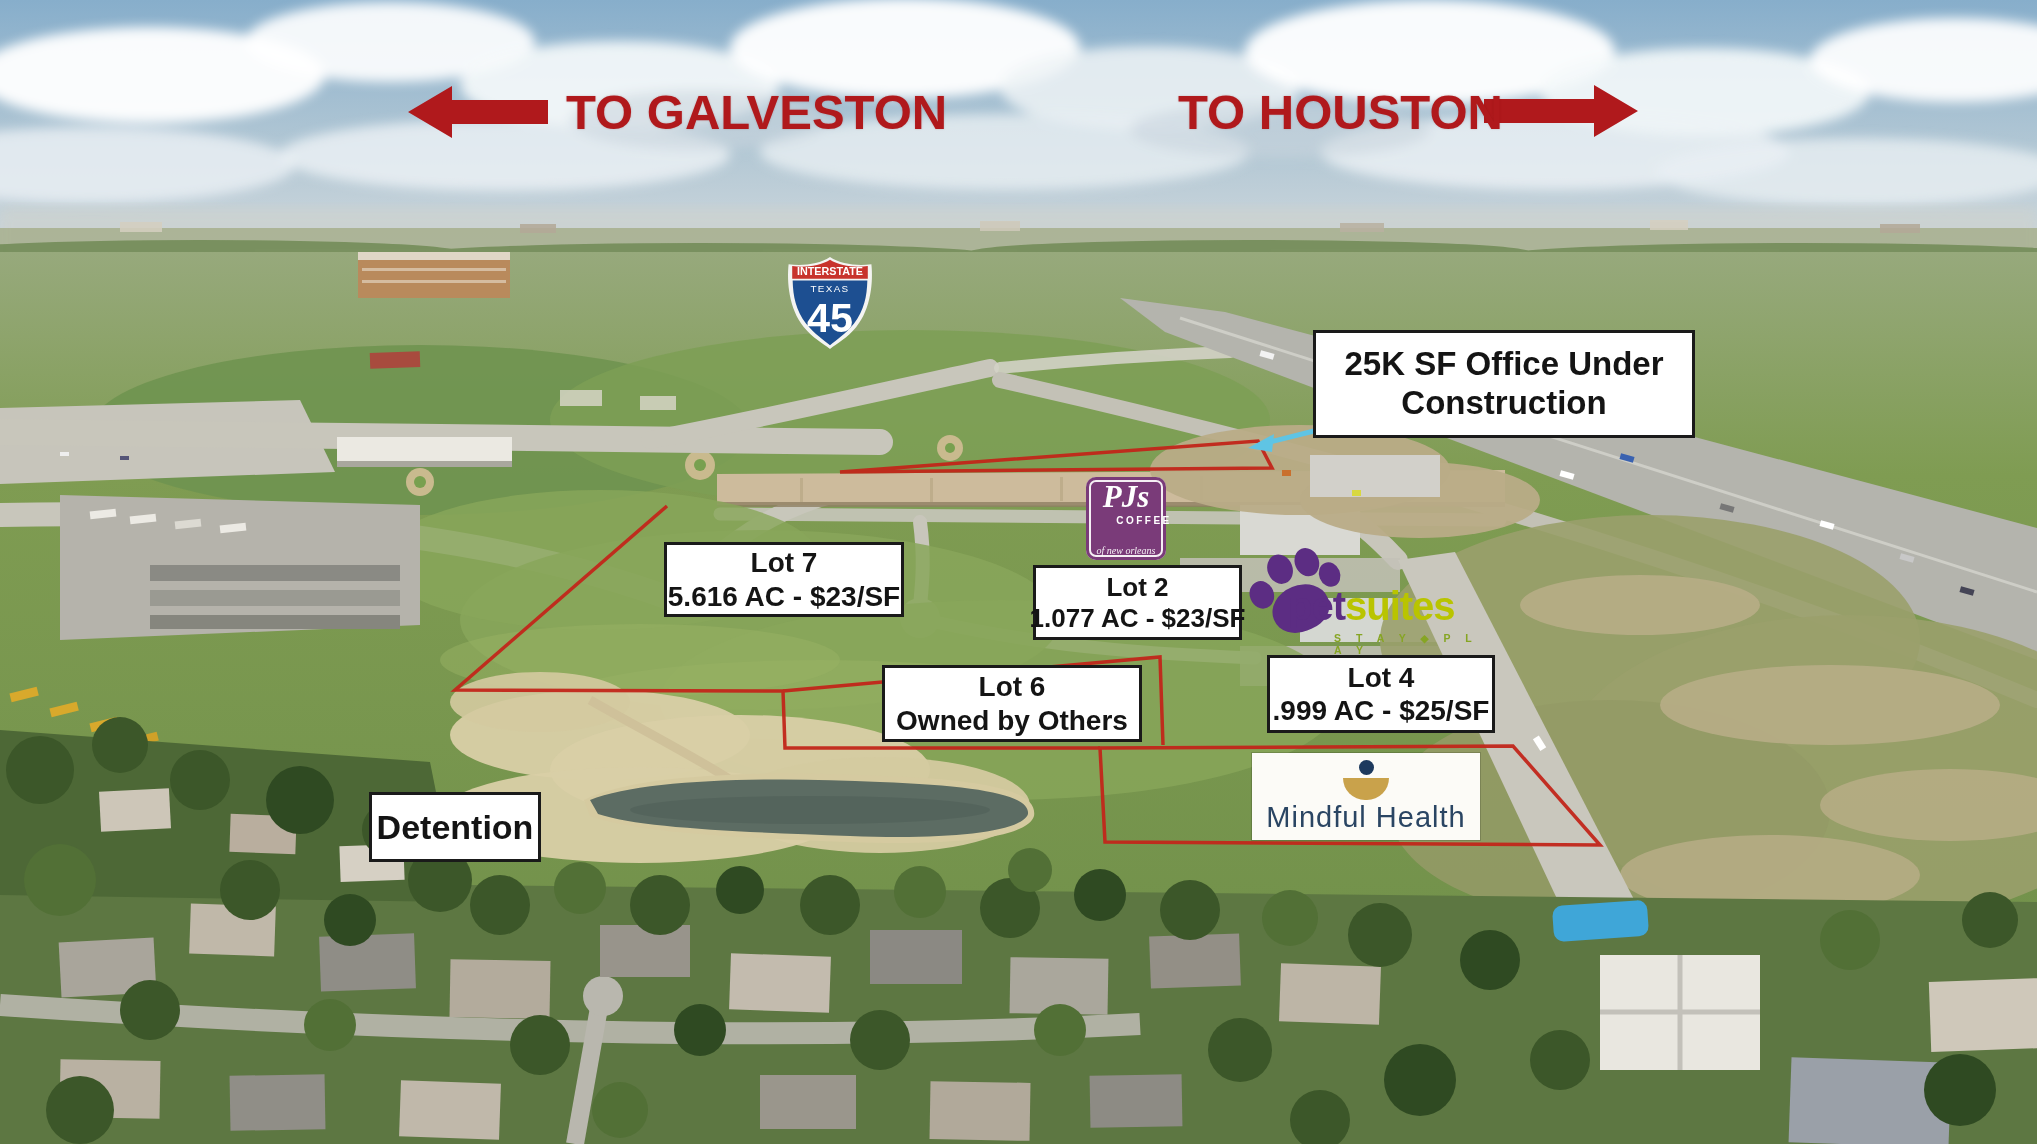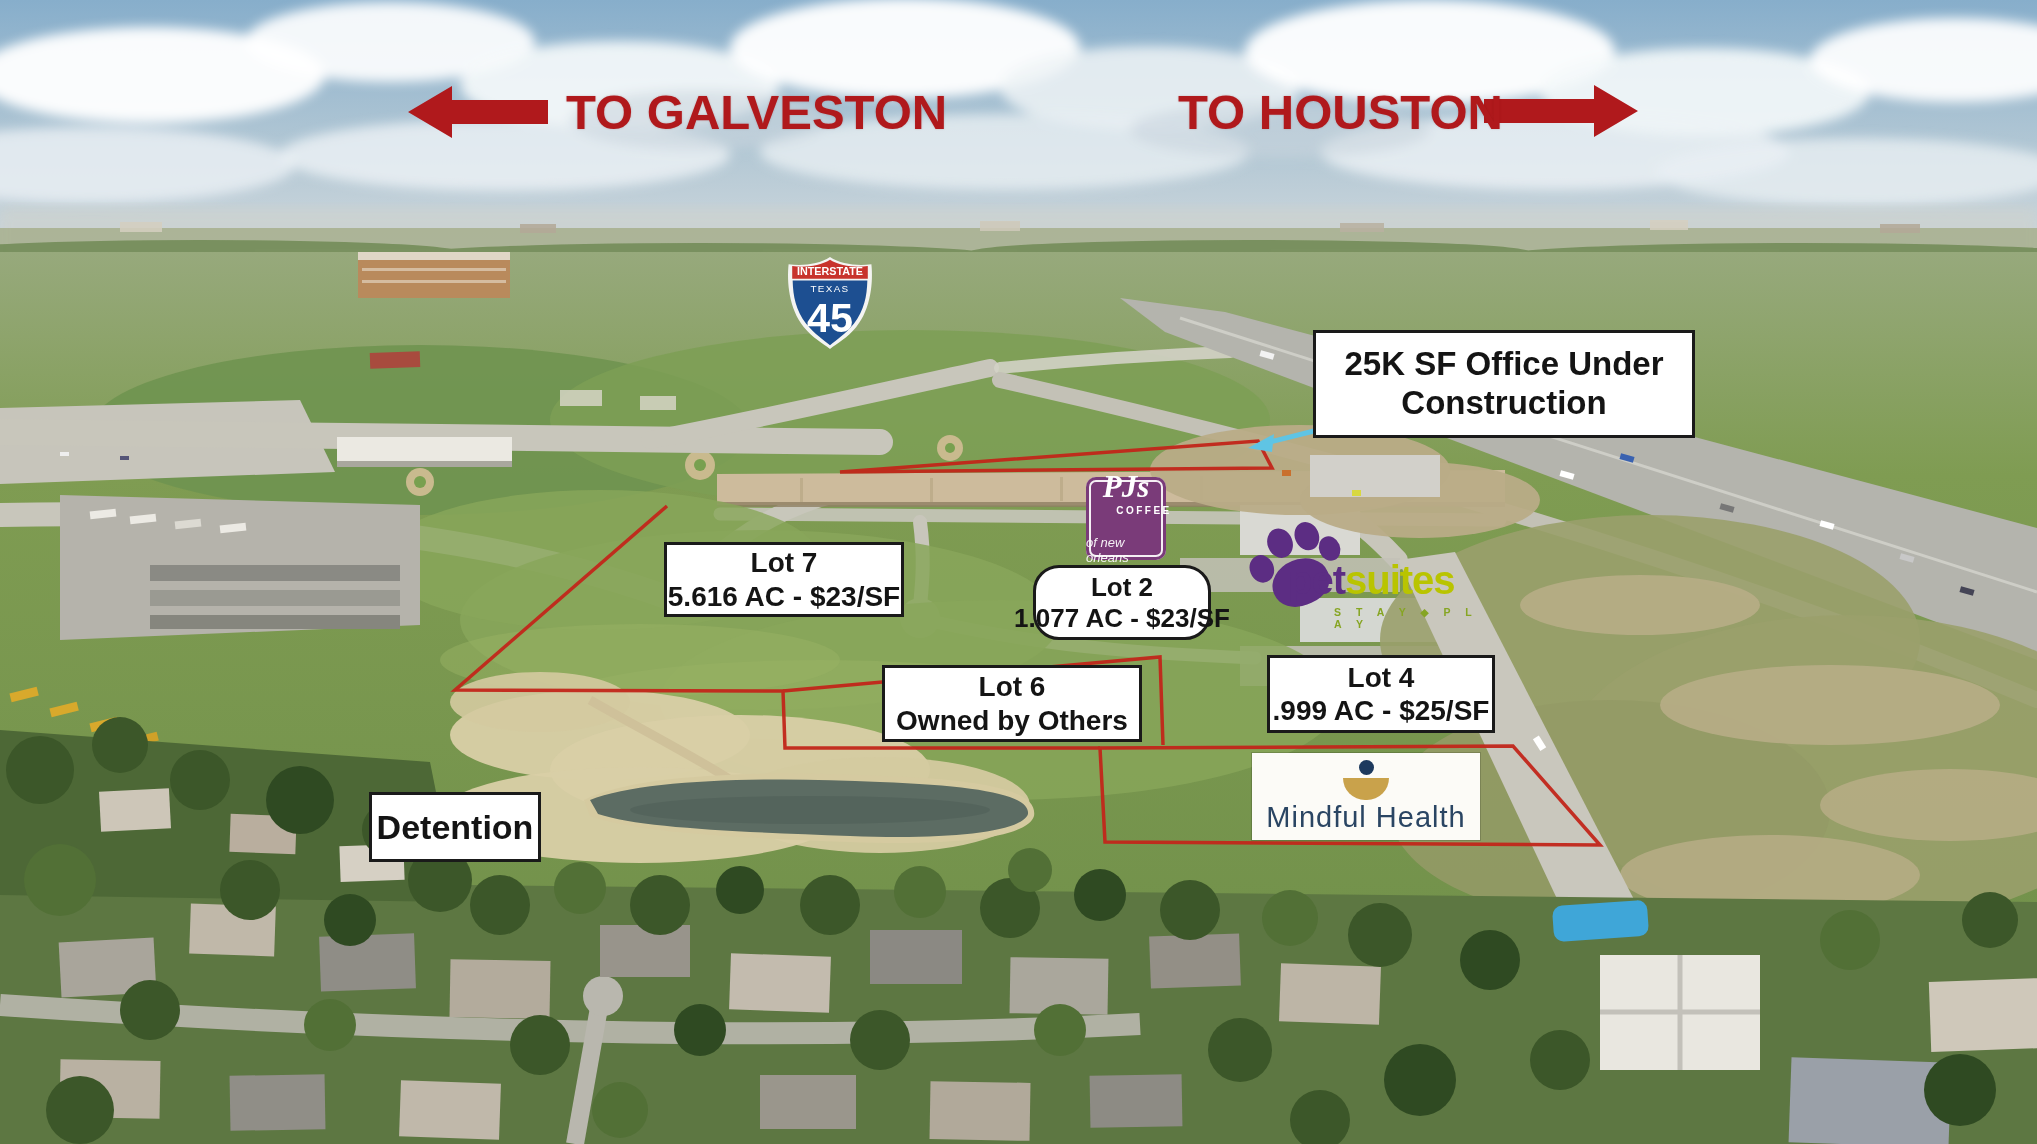--- a/index.html
+++ b/index.html
@@ -19,24 +19,24 @@
 
   
   #i45{position:absolute;left:785px;top:253px;width:90px;height:100px;}
 
   
   #pjs{position:absolute;left:1086px;top:477px;width:80px;height:83px;background:#7a3b79;
     border-radius:10px;box-shadow:inset 0 0 0 3px #7a3b79,inset 0 0 0 5px rgba(255,255,255,.92);
     display:flex;flex-direction:column;align-items:center;justify-content:center;color:#fff;}
   #pjs .pjs-name{font-family:"Liberation Serif",serif;font-style:italic;font-weight:700;font-size:31px;line-height:30px;text-align:right;}
   #pjs .pjs-coffee{font-size:10px;letter-spacing:2.5px;margin-top:3px;font-weight:700;margin-left:36px;}
-  #pjs .pjs-orleans{font-size:13px;font-style:italic;opacity:.92;margin-top:19px;}
+  #pjs .pjs-orleans{font-size:10px;font-style:italic;opacity:.92;margin-top:19px;font-family:Liberation Serif, serif;}
 
   
-  #petsuites{position:absolute;left:1248px;top:518px;width:240px;height:108px;}
+  #petsuites{position:absolute;left:1248px;top:544px;width:240px;height:108px;}
   .paw{position:absolute;left:0;top:2px;width:96px;height:96px;transform:rotate(-22deg);}
   .paw .pad{position:absolute;left:18px;top:40px;width:58px;height:46px;background:#5c2d83;border-radius:50% 50% 46% 46%;}
   .paw .t1{position:absolute;left:4px;top:22px;width:24px;height:28px;background:#5c2d83;border-radius:50%;}
   .paw .t2{position:absolute;left:30px;top:4px;width:25px;height:30px;background:#5c2d83;border-radius:50%;}
   .paw .t3{position:absolute;left:58px;top:8px;width:24px;height:29px;background:#5c2d83;border-radius:50%;}
   .paw .t4{position:absolute;left:76px;top:30px;width:21px;height:25px;background:#5c2d83;border-radius:50%;}
   .ps-text{position:absolute;left:40px;top:40px;font-size:40px;font-weight:700;letter-spacing:-1px;}
   .ps-text .p1{color:#5c2d83;}
   .ps-text .p2{color:#b9c400;}
   .ps-tag{position:absolute;left:86px;top:88px;font-size:10.5px;font-weight:700;letter-spacing:6px;color:#86a523;}
@@ -359,21 +359,21 @@
   <div class="callout" style="left:1313px;top:330px;width:382px;height:108px;font-size:33px;">
     <span class="l1">25K SF Office Under</span>
     <span class="l2">Construction</span>
   </div>
 
   <div class="callout" style="left:664px;top:542px;width:240px;height:75px;font-size:28px;">
     <span class="l1">Lot 7</span>
     <span class="l2">5.616 AC - $23/SF</span>
   </div>
 
-  <div class="callout" style="left:1033px;top:565px;width:178px;height:75px;font-size:26px;border-radius:26px;">
+  <div class="callout" style="left:1033px;top:565px;width:209px;height:75px;font-size:26px;">
     <span class="l1">Lot 2</span>
     <span class="l2">1.077 AC - $23/SF</span>
   </div>
 
   <div class="callout" style="left:882px;top:665px;width:260px;height:77px;font-size:28px;">
     <span class="l1">Lot 6</span>
     <span class="l2">Owned by Others</span>
   </div>
 
   <div class="callout" style="left:1267px;top:655px;width:228px;height:78px;font-size:28px;">

